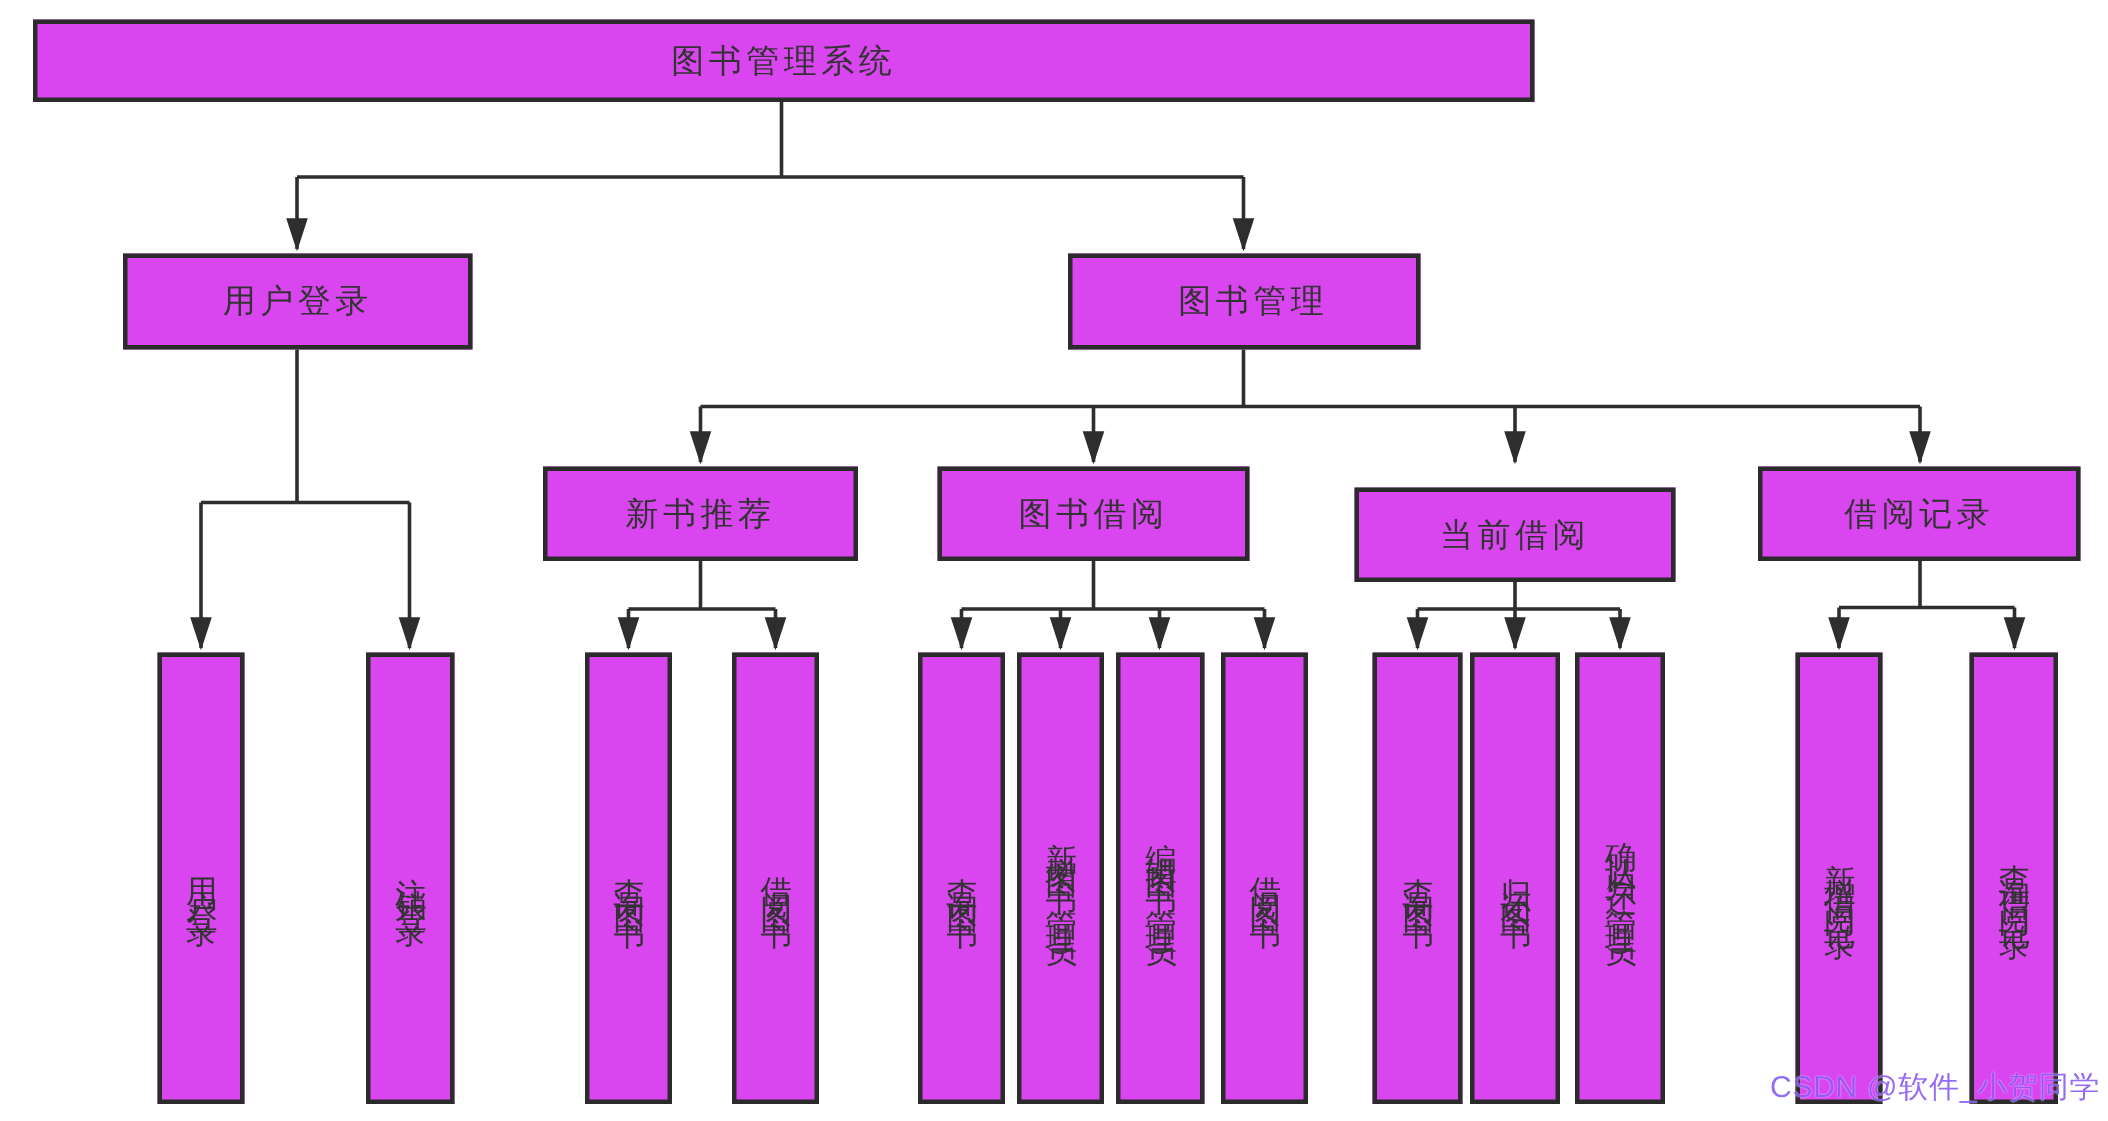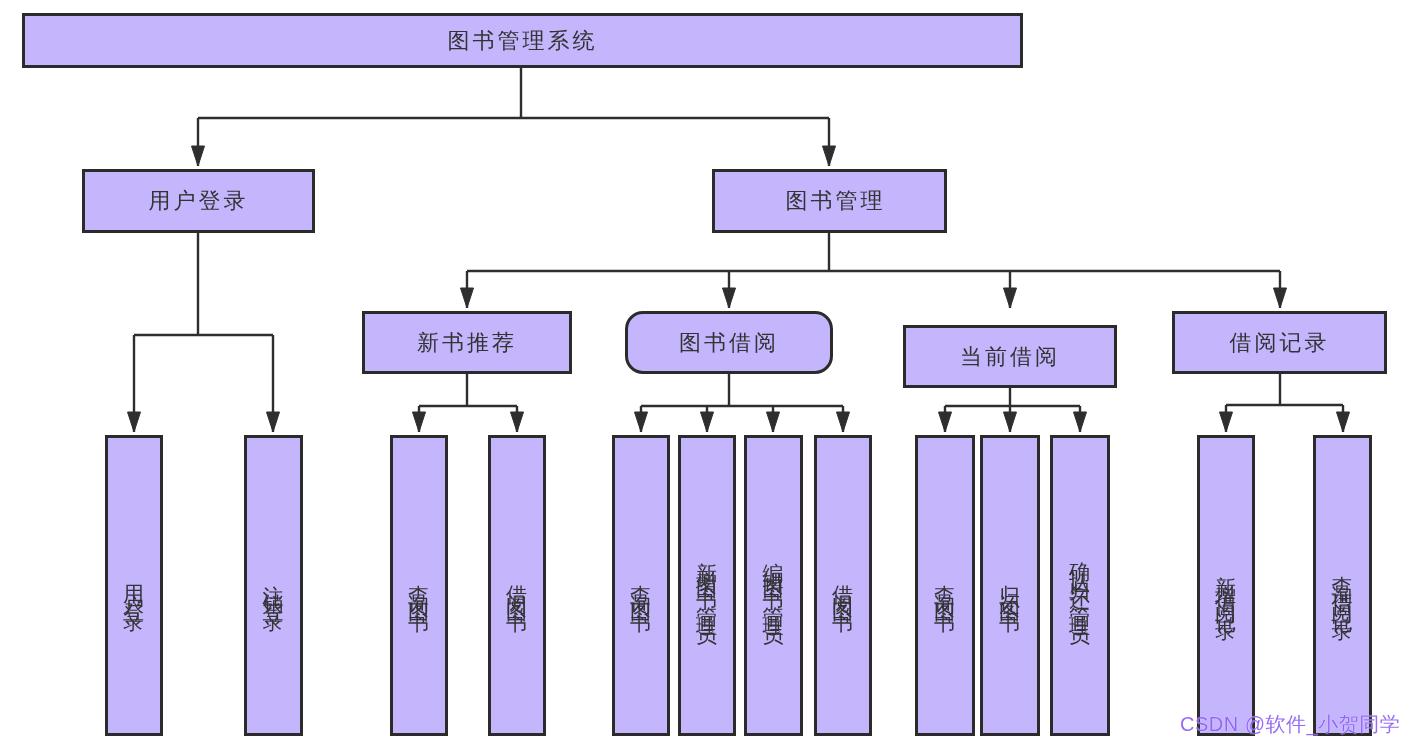--- a/index.html
+++ b/index.html
@@ -12,21 +12,21 @@
     overflow: hidden;
   }
   .connector-layer {
     position: absolute;
     left: 0; top: 0;
     width: 1405px; height: 747px;
     z-index: 1;
   }
   .node {
     position: absolute;
-    background: #c4b5fd;
+    background: #d946ef;
     border: 3px solid #2b2b2b;
     box-sizing: border-box;
     display: flex;
     align-items: center;
     justify-content: center;
     color: #333333;
     z-index: 2;
   }
   .hbox { font-size: 22px; letter-spacing: 3px; white-space: nowrap; }
   .vbox .vtext {
@@ -105,21 +105,21 @@
   <div class="node hbox" style="left:82px; top:169px; width:233px; height:64px;">
     <span>用户登录</span>
   </div>
   <div class="node hbox" style="left:712px; top:169px; width:235px; height:64px;padding-left:12px;">
     <span>图书管理</span>
   </div>
 
   <div class="node hbox" style="left:362px; top:311px; width:210px; height:63px;text-align:right;">
     <span>新书推荐</span>
   </div>
-  <div class="node hbox" style="left:625px; top:311px; width:208px; height:63px;border-radius:18px;">
+  <div class="node hbox" style="left:625px; top:311px; width:208px; height:63px;">
     <span>图书借阅</span>
   </div>
   <div class="node hbox" style="left:903px; top:311px; width:214px; height:63px;margin-top:14px;">
     <span>当前借阅</span>
   </div>
   <div class="node hbox" style="left:1172px; top:311px; width:215px; height:63px;">
     <span>借阅记录</span>
   </div>
 
   <div class="node vbox" style="left:105px; top:435px; width:58px; height:301px;">

